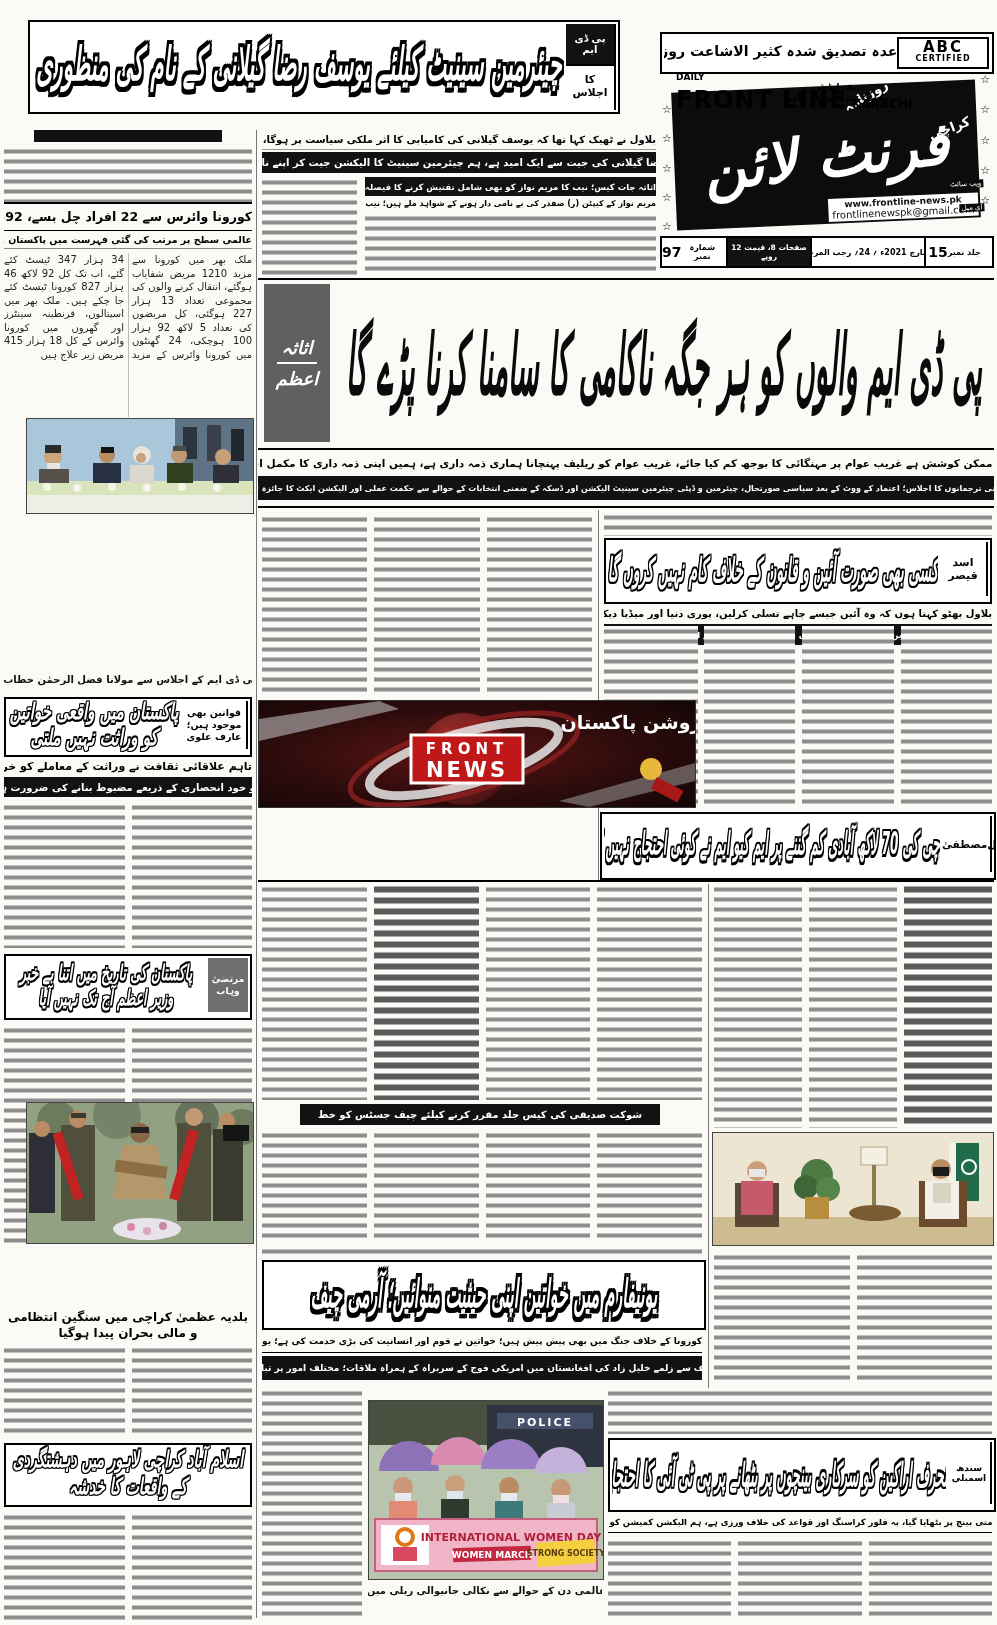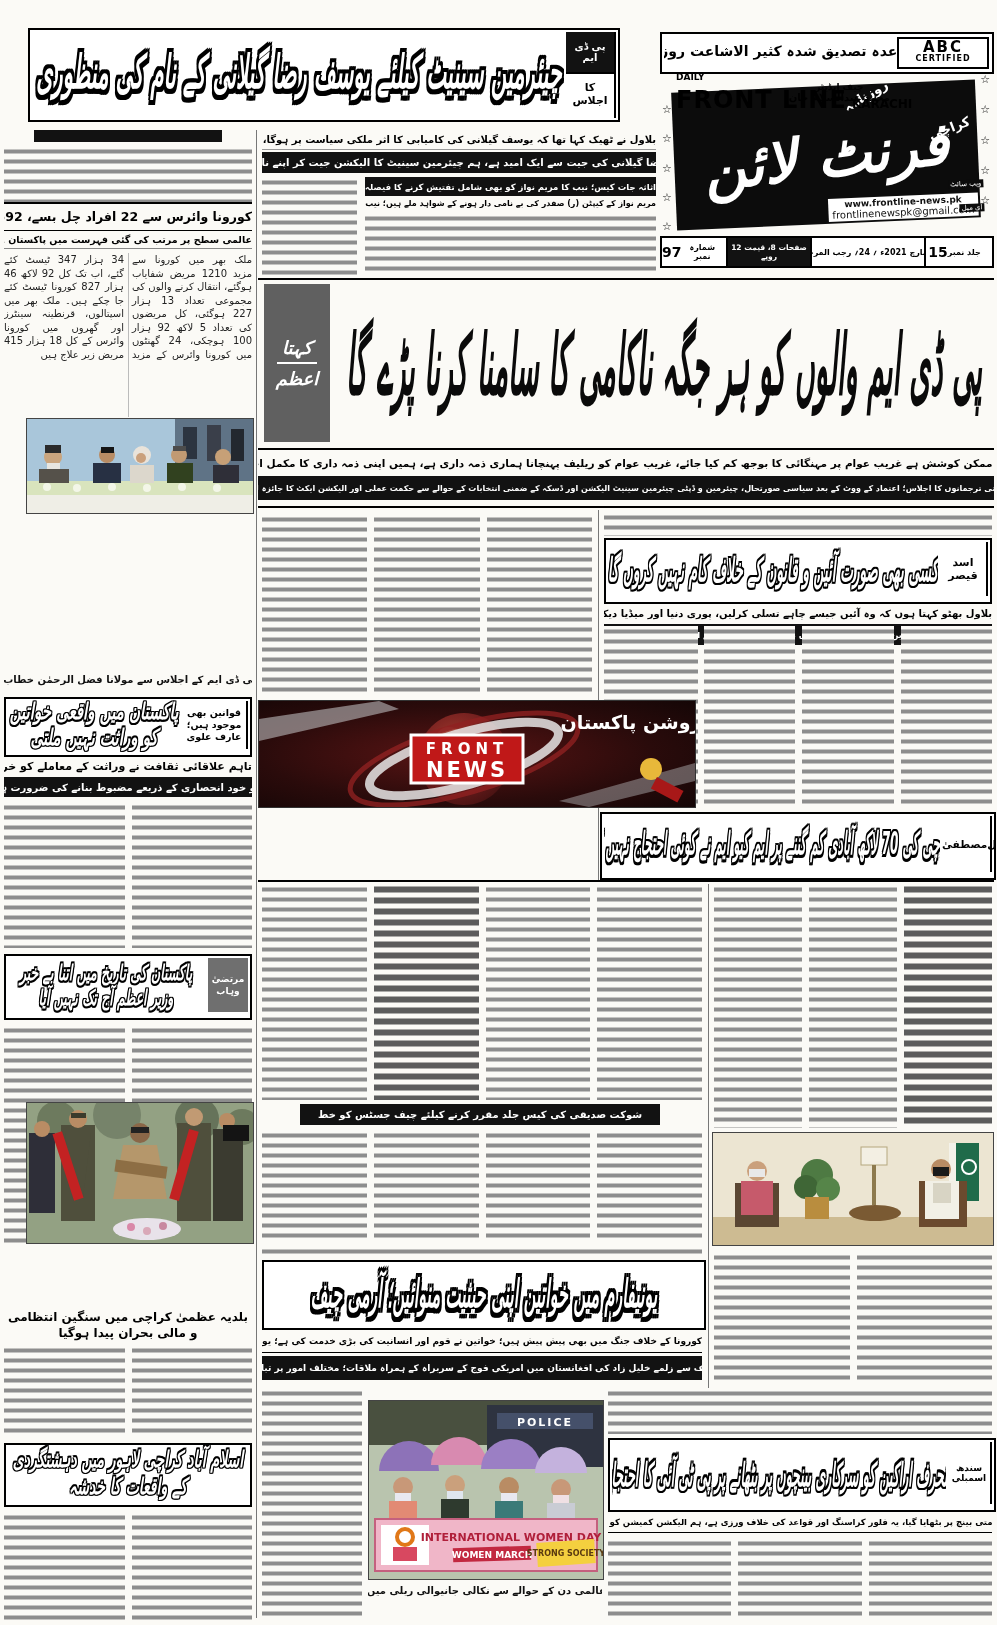--- a/index.html
+++ b/index.html
@@ -25,21 +25,21 @@
   .hrule{height:2px;background:#000;}
   .capt{font-size:10px;font-weight:bold;color:#111;}
   .stars{display:flex;flex-direction:column;justify-content:space-between;color:#111;font-size:11px;line-height:1;}
   svg text{font-family:"DejaVu Sans",sans-serif;}
 </style>
 </head>
 <body>
 
 <div id="page">
 
-  <div class="abs boxed" style="left:28px;top:28px;width:588px;height:90px;">
+  <div class="abs boxed" style="left:28px;top:20px;width:588px;height:90px;">
     <div class="abs urdu hollow center nowrap" style="left:4px;top:0;right:54px;height:86px;font-size:21px;transform:scaleY(2.2);">چیئرمین سینیٹ کیلئے یوسف رضا گیلانی کے نام کی منظوری</div>
     <div class="abs" style="right:2px;top:2px;bottom:2px;width:48px;border-right:2px solid #000;">
       <div class="bar urdu center" style="height:40px;font-size:10px;">پی ڈی ایم</div>
       <div class="urdu center" style="height:40px;font-size:11px;font-weight:bold;border-top:2px solid #000;">کا اجلاس</div>
     </div>
   </div>
 
   <div class="abs" style="left:660px;top:30px;width:334px;height:250px;">
     <div class="abs boxed" style="left:0;top:2px;width:330px;height:38px;">
       <div class="abs urdu center nowrap" style="left:2px;top:0;right:96px;height:34px;font-size:14px;font-weight:bold;">با قاعدہ تصدیق شدہ کثیر الاشاعت روزنامہ</div>
@@ -217,21 +217,21 @@
         <div class="bar urdu center nowrap" style="height:19px;font-size:8.5px;">اثاثہ جات کیس؛ نیب کا مریم نواز کو بھی شامل تفتیش کرنے کا فیصلہ</div>
         <div class="urdu nowrap" style="height:15px;line-height:15px;font-size:8px;font-weight:bold;text-align:center;">مریم نواز کے کیپٹن (ر) صفدر کی بے نامی دار ہونے کے شواہد ملے ہیں؛ نیب</div>
         <div class="sim" style="height:62px;margin-top:2px;"></div>
       </div>
     </div>
   </div>
 
   <div class="abs hrule" style="left:258px;top:278px;width:736px;"></div>
   <div class="abs" style="left:258px;top:282px;width:736px;height:222px;">
     <div class="abs center" style="left:6px;top:2px;width:66px;height:158px;background:#606060;flex-direction:column;">
-      <div class="urdu" style="color:#fff;font-size:18px;font-weight:bold;font-style:italic;">کہتا</div>
+      <div class="urdu" style="color:#fff;font-size:18px;font-weight:bold;font-style:italic;">اثاثہ</div>
       <div style="width:40px;height:2px;background:#fff;margin:4px 0;"></div>
       <div class="urdu" style="color:#fff;font-size:18px;font-weight:bold;font-style:italic;">اعظم</div>
     </div>
     <div class="abs urdu center nowrap" style="left:78px;top:0;right:2px;height:162px;font-size:27px;font-weight:bold;font-style:italic;color:#0a0a0a;transform:scaleY(3.1);">پی ڈی ایم والوں کو ہر جگہ ناکامی کا سامنا کرنا پڑے گا</div>
     <div class="urdu center nowrap" style="position:absolute;left:0;top:166px;right:0;height:26px;font-size:10.5px;font-weight:bold;border-top:2px solid #000;border-bottom:1px solid #000;">ہماری ہر ممکن کوشش ہے غریب عوام پر مہنگائی کا بوجھ کم کیا جائے، غریب عوام کو ریلیف پہنچانا ہماری ذمہ داری ہے، ہمیں اپنی ذمہ داری کا مکمل احساس ہے</div>
     <div class="bar urdu center nowrap" style="position:absolute;left:0;top:194px;right:0;height:24px;font-size:8px;">حکومتی ترجمانوں کا اجلاس؛ اعتماد کے ووٹ کے بعد سیاسی صورتحال، چیئرمین و ڈپٹی چیئرمین سینیٹ الیکشن اور ڈسکہ کے ضمنی انتخابات کے حوالے سے حکمت عملی اور الیکشن ایکٹ کا جائزہ لیا گیا</div>
   </div>
 
   <div class="abs vrule" style="left:598px;top:510px;height:370px;"></div>
 

